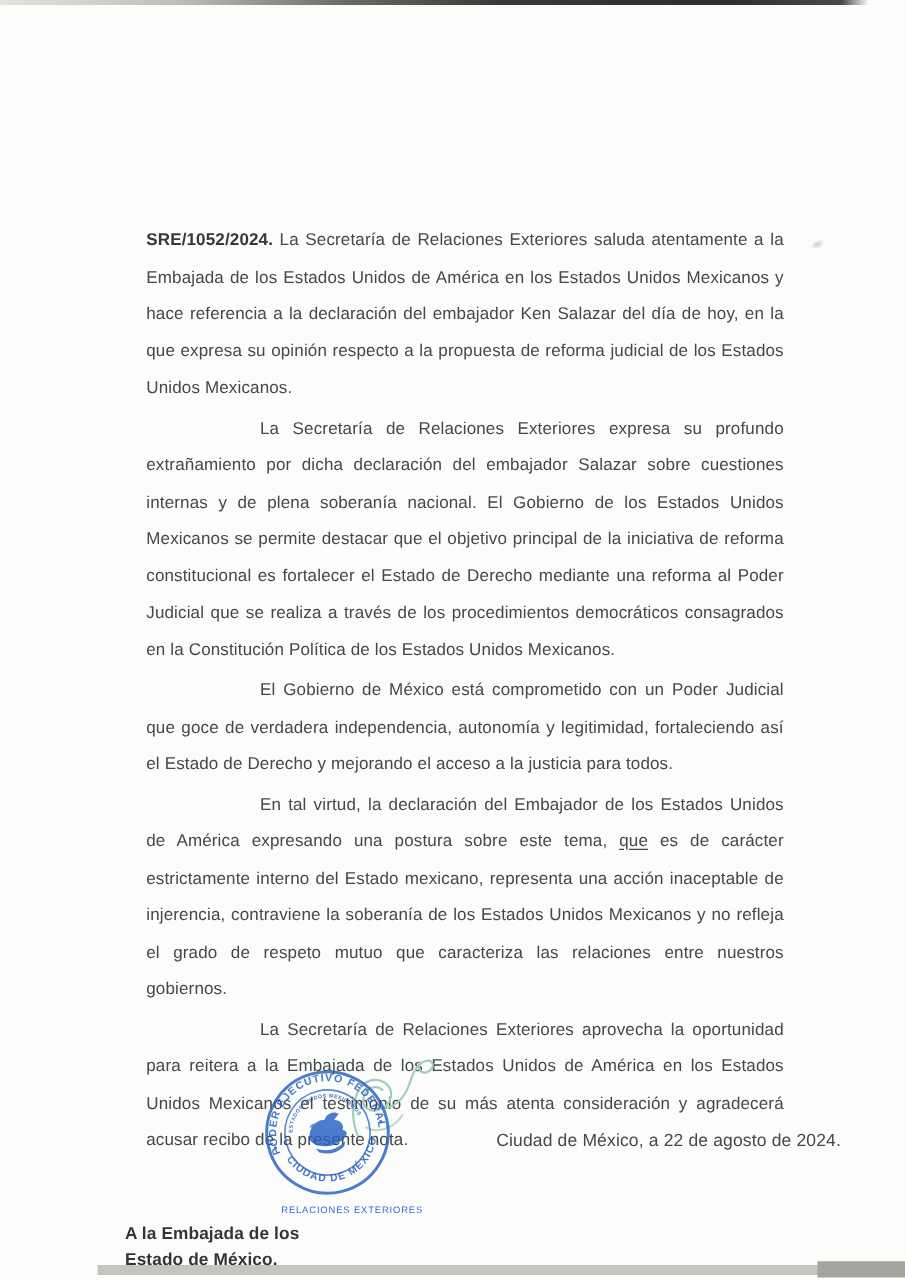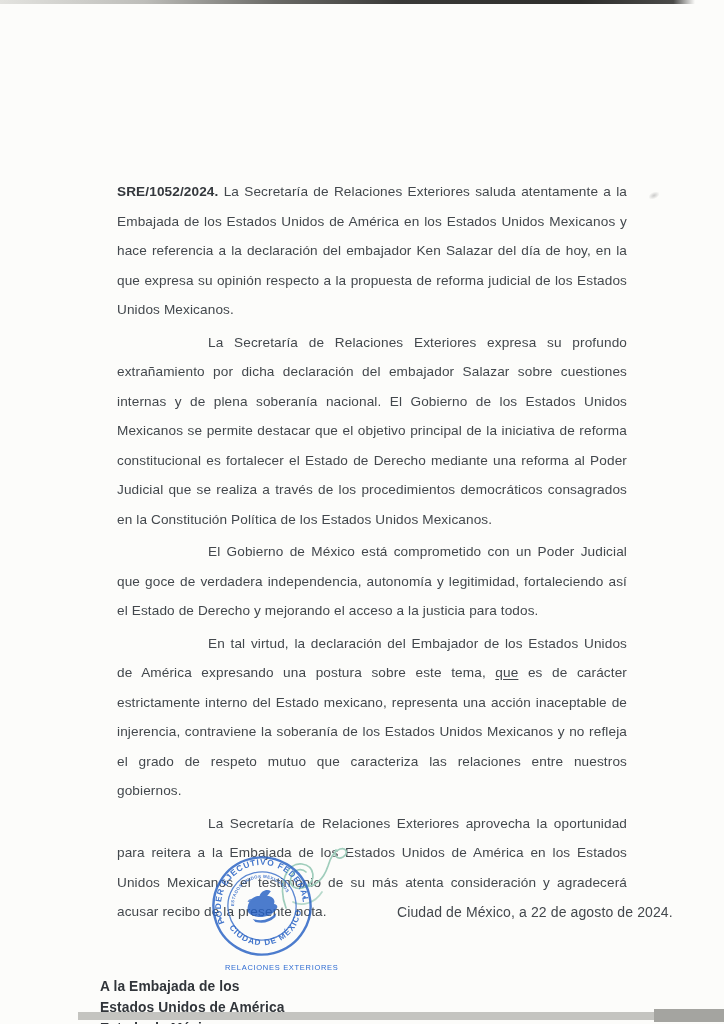--- a/index.html
+++ b/index.html
@@ -124,20 +124,19 @@
       </g>
     </g>
   </svg>
 
   <div class="stamp-caption">RELACIONES EXTERIORES</div>
 
   <div class="dateline">Ciudad de México, a 22 de agosto de 2024.</div>
 
   <div class="addressee">
     <div>A la Embajada de los</div>
-    <div>Estados Unidos de América</div>
     <div>Estado de México.</div>
   </div>
 
   <div class="scan-edge-bottom"></div>
   <div class="scan-edge-bottom-dark"></div>
 
 </div>
 
 </body></html>

